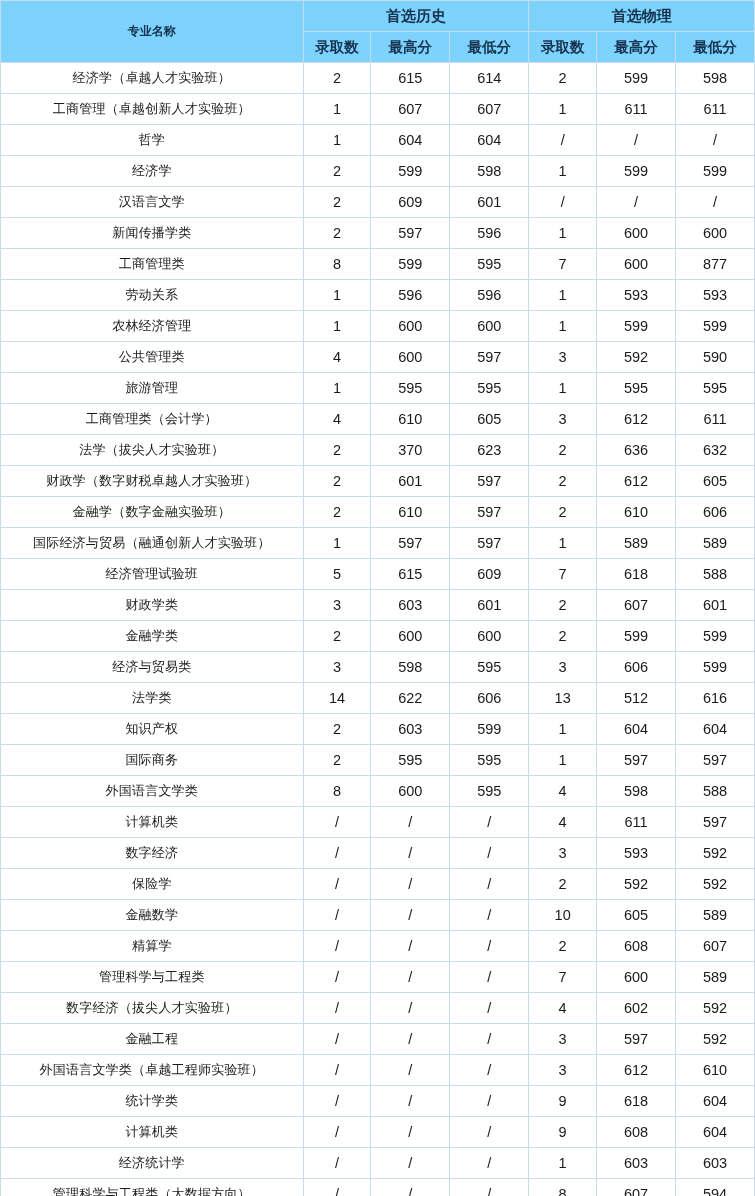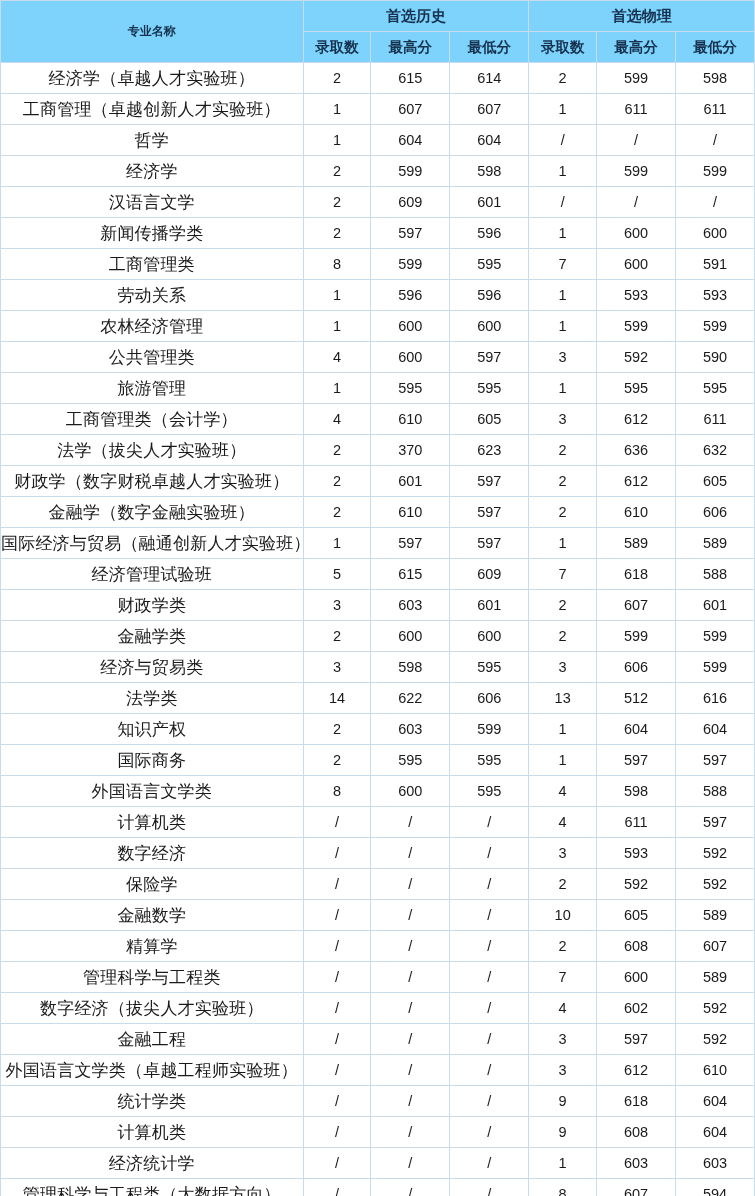--- a/index.html
+++ b/index.html
@@ -41,21 +41,21 @@
     font-size: 15px;
   }
   .score-table thead th.major-head {
     font-size: 12px;
     text-align: center;
   }
   .score-table tbody td {
     background: #ffffff;
   }
   .score-table tbody td.major {
-    font-size: 17px;
+    font-size: 13px;
     letter-spacing: 0.2px;
     white-space: nowrap;
     overflow: hidden;
   }
   .score-table tbody tr:last-child td {
     border-bottom: 1px solid #c9dcee;
   }
   .num {
     font-family: "Liberation Sans", "DejaVu Sans", sans-serif;
   }
@@ -143,21 +143,21 @@
         <td class="num">600</td>
         <td class="num">600</td>
       </tr>
       <tr>
         <td class="major">工商管理类</td>
         <td class="num">8</td>
         <td class="num">599</td>
         <td class="num">595</td>
         <td class="num">7</td>
         <td class="num">600</td>
-        <td class="num">591</td>
+        <td class="num">877</td>
       </tr>
       <tr>
         <td class="major">劳动关系</td>
         <td class="num">1</td>
         <td class="num">596</td>
         <td class="num">596</td>
         <td class="num">1</td>
         <td class="num">593</td>
         <td class="num">593</td>
       </tr>

